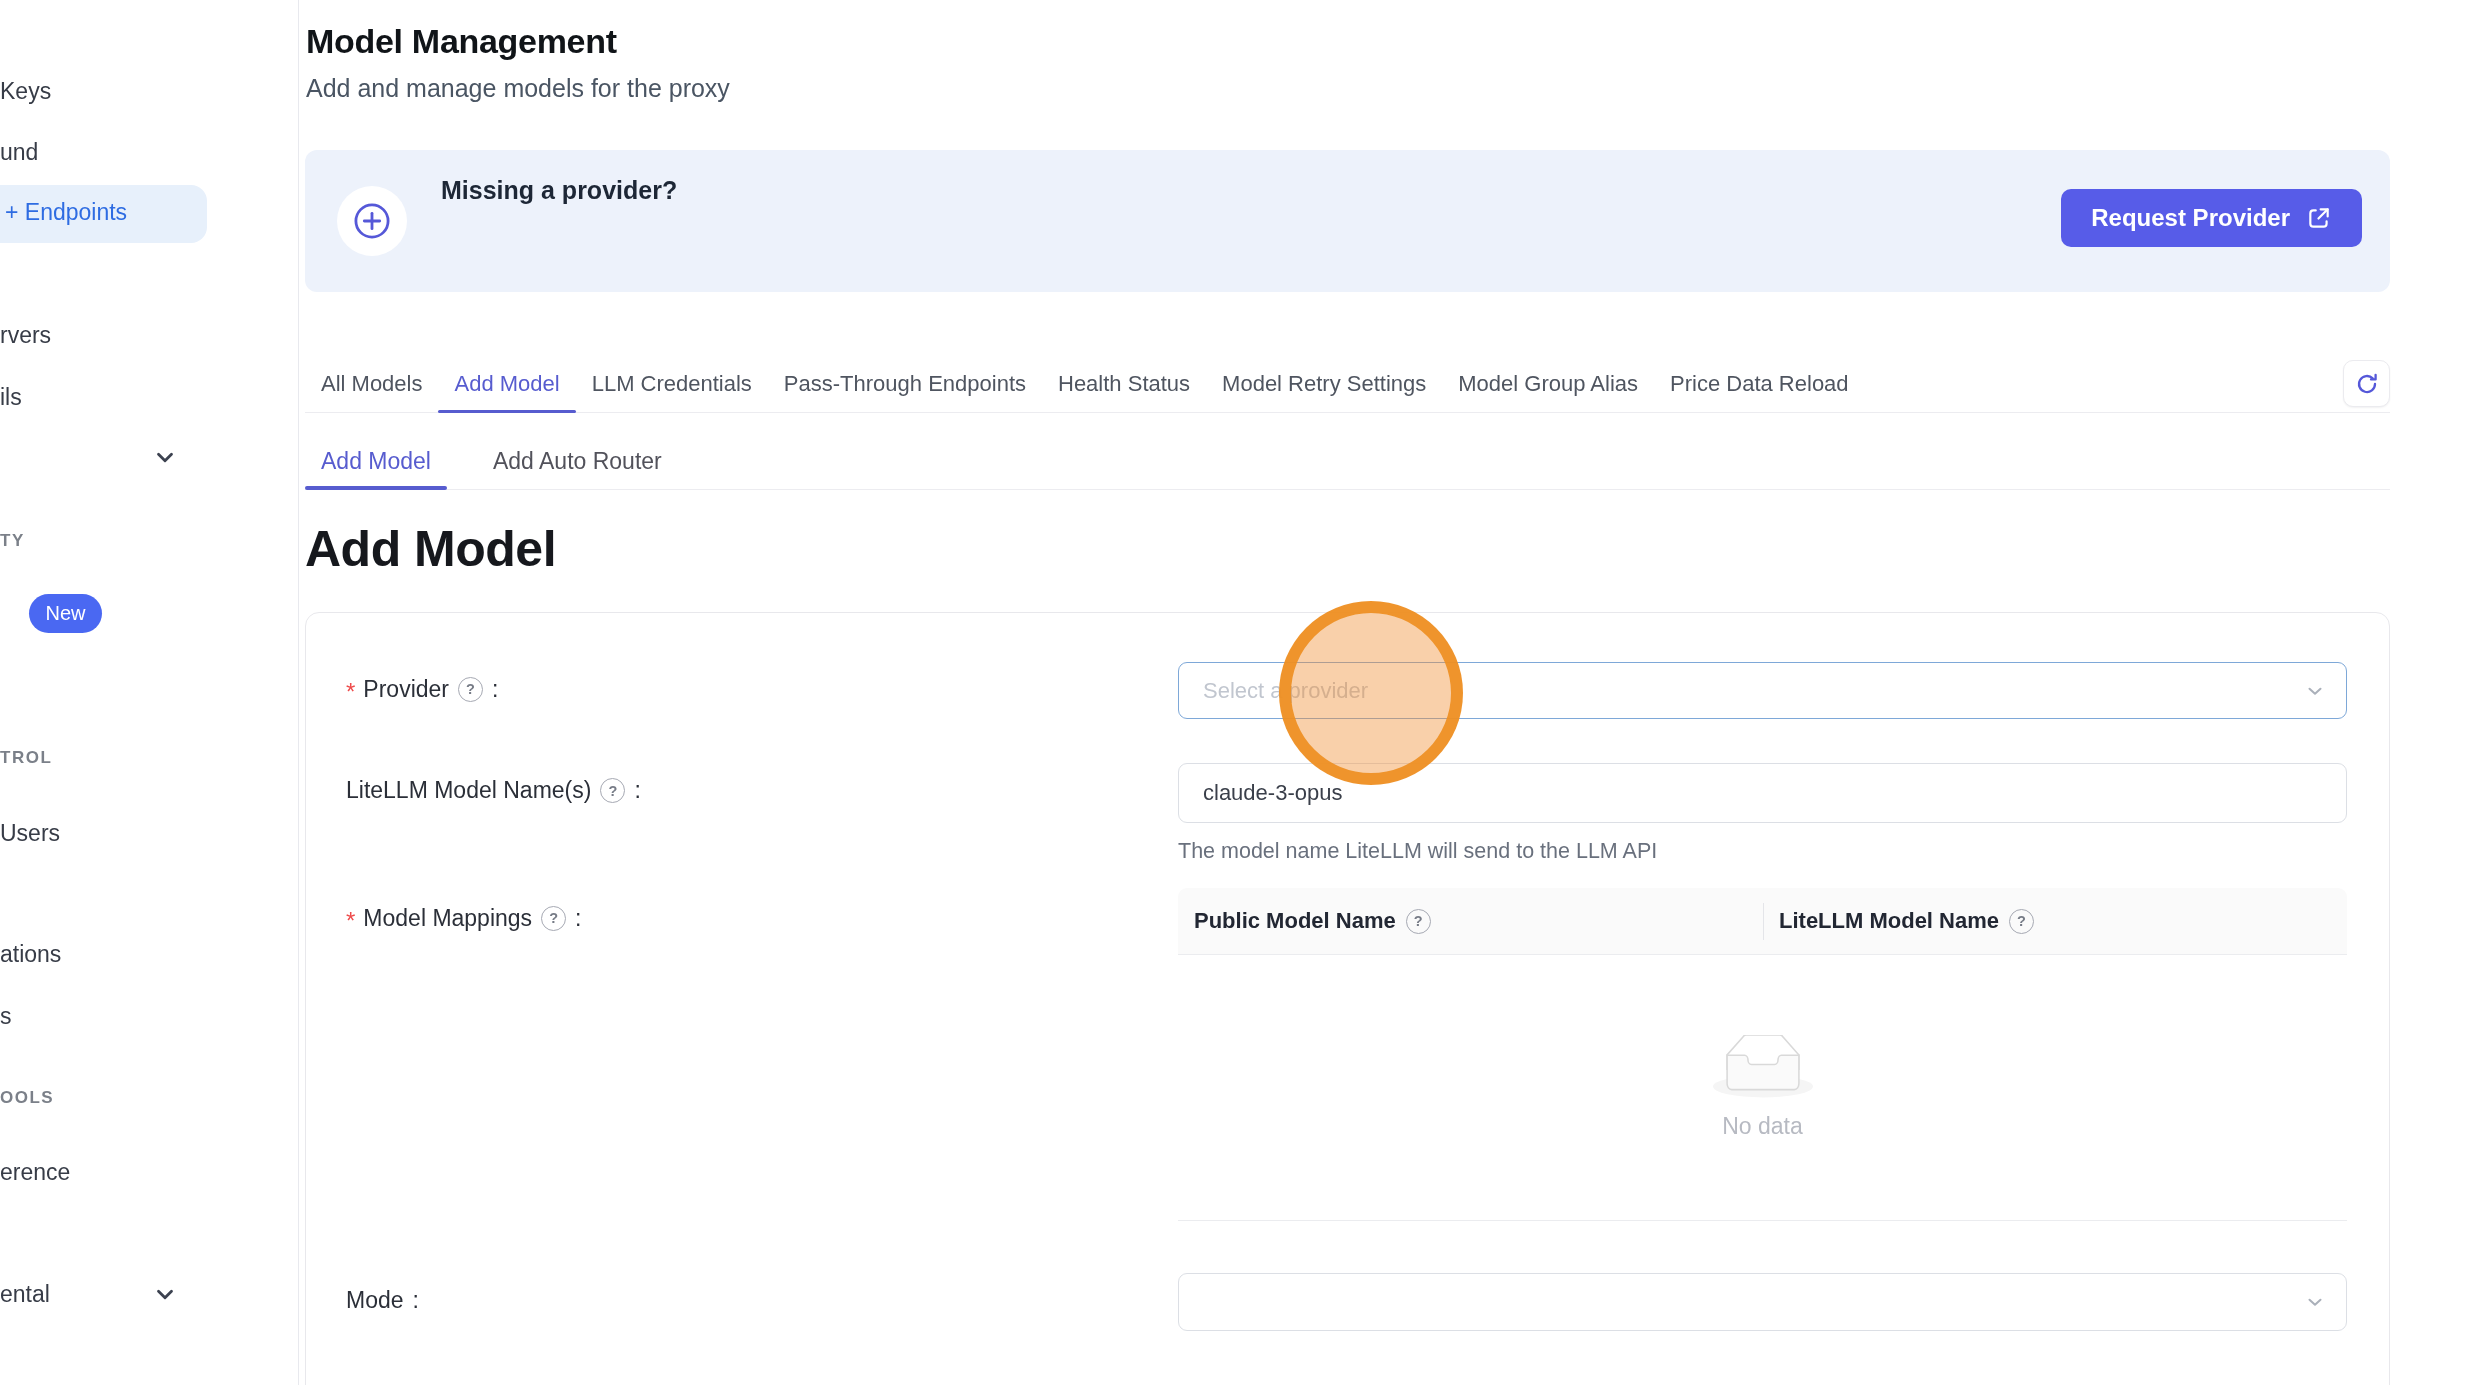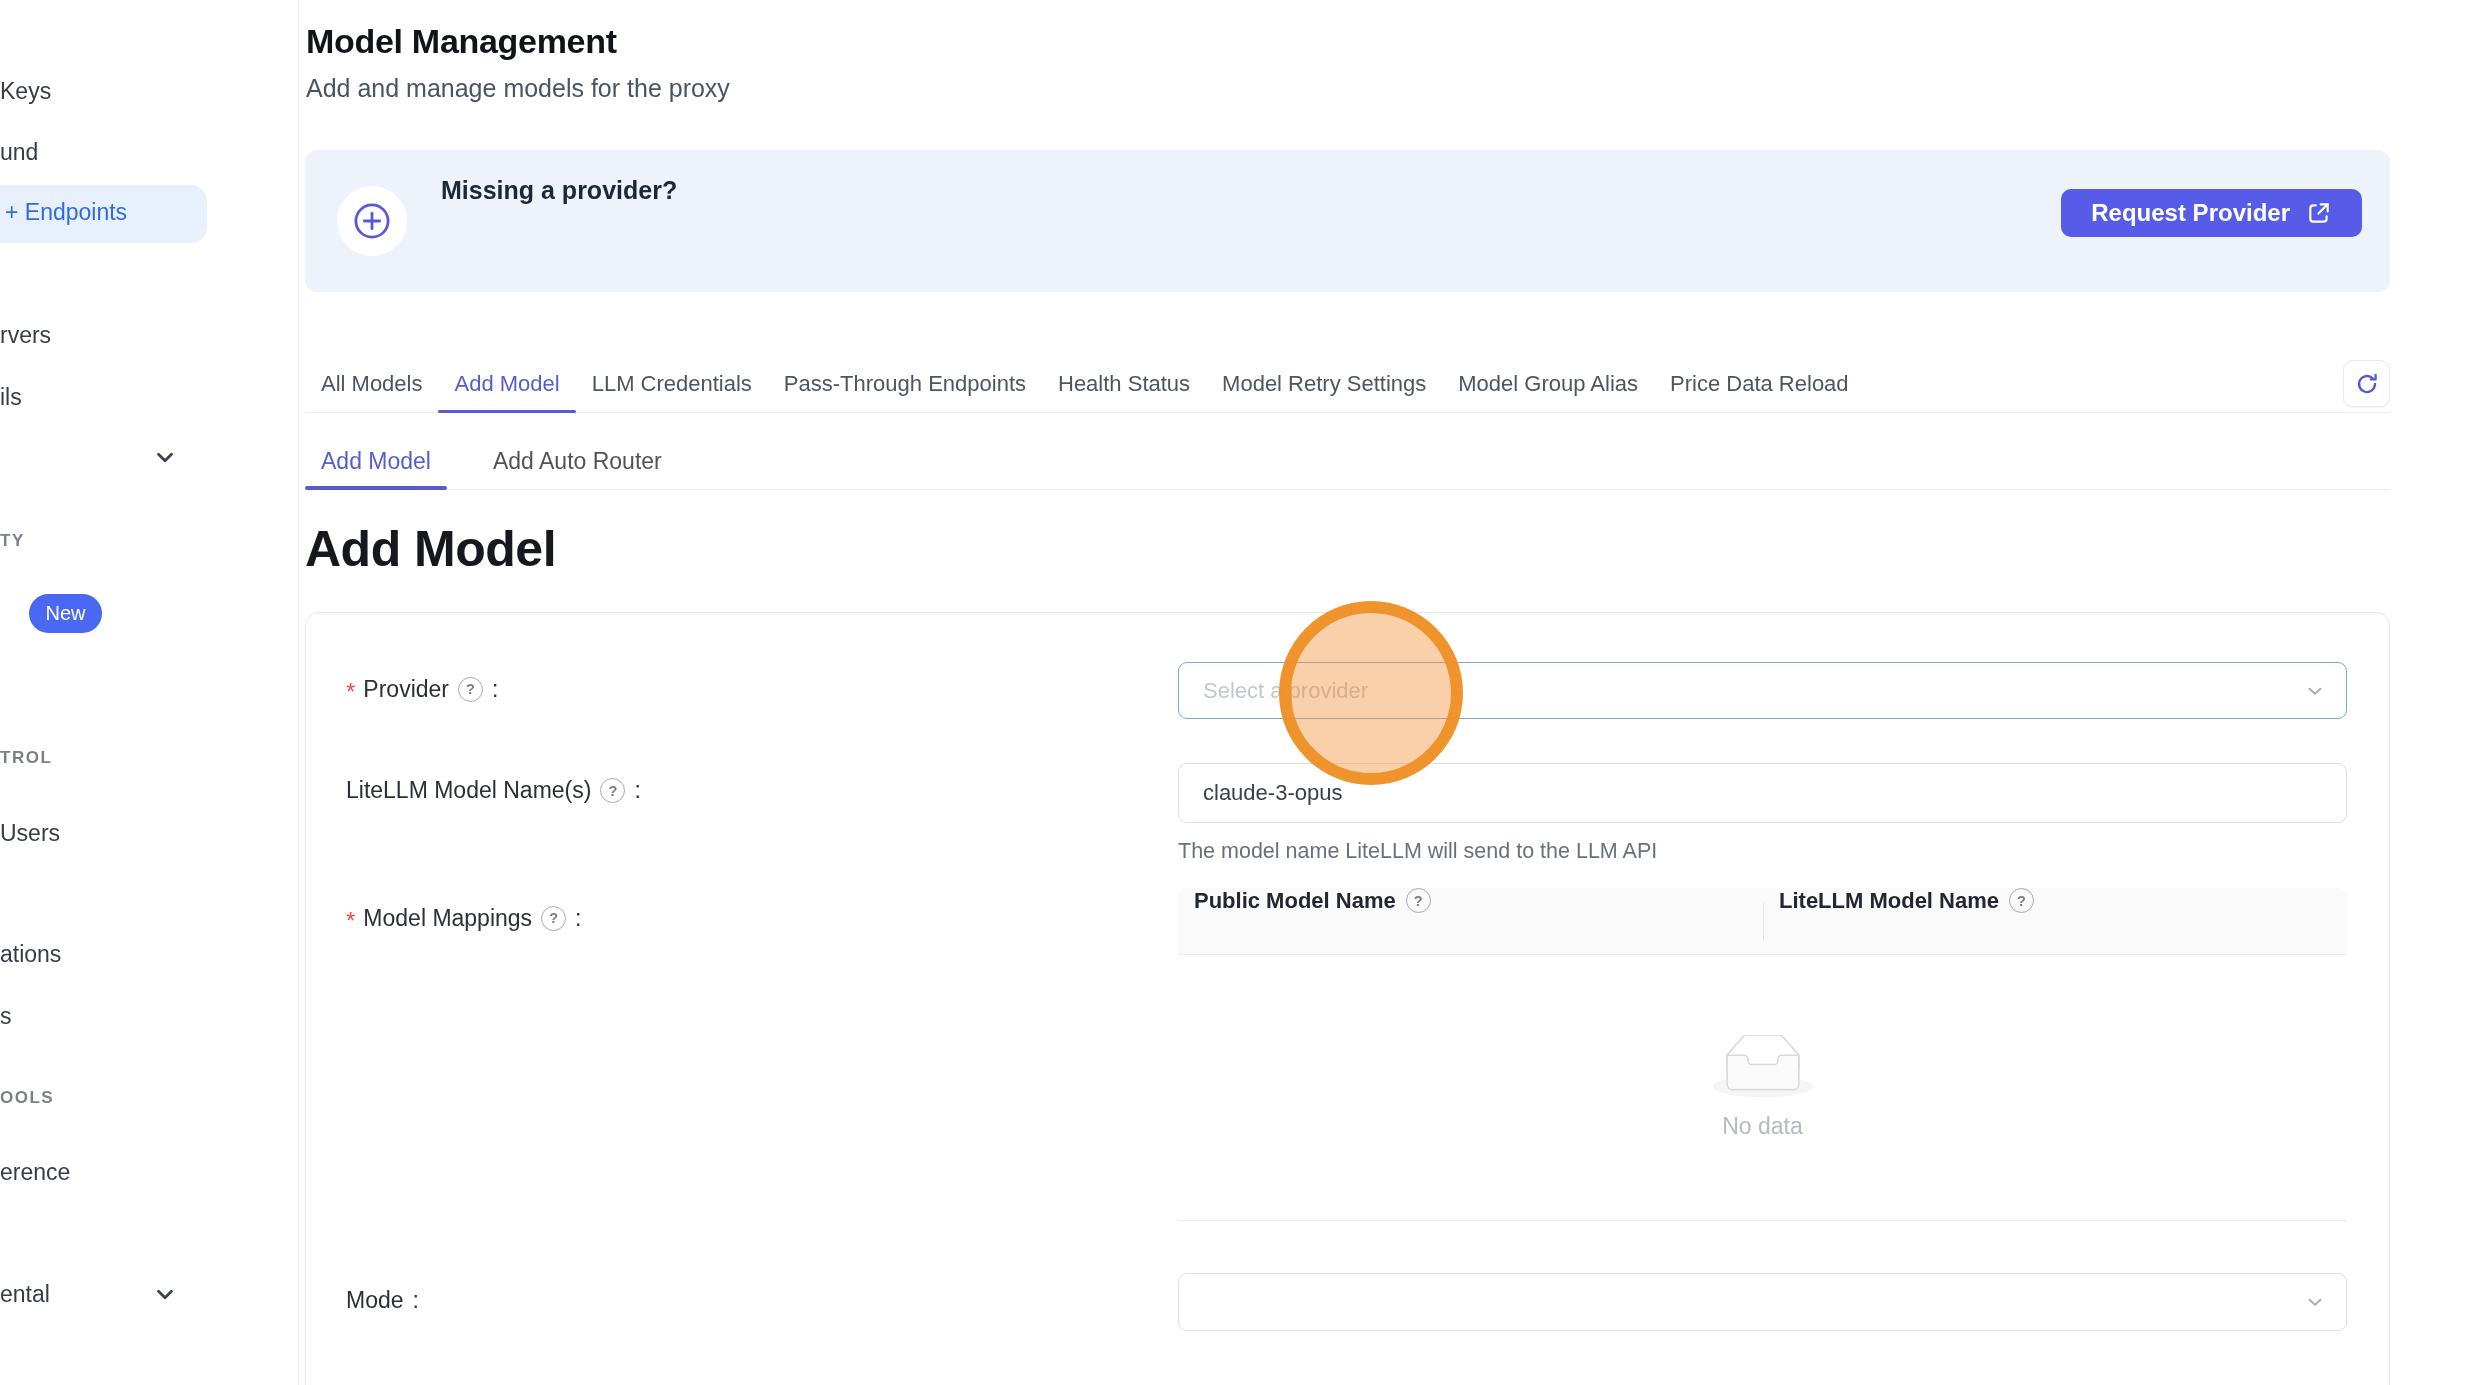--- a/index.html
+++ b/index.html
@@ -21,21 +21,21 @@
   .side-chevron { position:absolute; left:152px; width:26px; height:26px; }
   
   .page-title { position:absolute; left:306px; top:22px; font-size:34px; font-weight:700; color:#101418; letter-spacing:-0.3px; }
   .page-sub { position:absolute; left:306px; top:74px; font-size:25px; color:#4a5563; }
   
   .banner { position:absolute; left:305px; top:150px; width:2085px; height:142px; background:#edf2fb; border-radius:12px; }
   .banner-disc { position:absolute; left:32px; top:36px; width:70px; height:70px; background:#ffffff; border-radius:50%;
     display:flex; align-items:center; justify-content:center; }
   .banner-title { position:absolute; left:136px; top:26px; font-size:25px; font-weight:700; color:#1d2736; }
   .banner-body { position:absolute; left:136px; top:62px; width:1585px; font-size:22px; line-height:28px; color:#4a5563; }
-  .banner-btn { position:absolute; right:28px; top:39px; height:48px; padding:0 30px; background:#575ce8; border-radius:10px;
+  .banner-btn { position:absolute; right:28px; top:39px; height:58px; padding:0 30px; background:#575ce8; border-radius:10px;
     display:flex; align-items:center; gap:16px; color:#fff; font-size:24px; font-weight:600; border:none; cursor:pointer; white-space:nowrap; }
   
   .tabs { position:absolute; left:305px; top:356px; width:2085px; height:57px; border-bottom:1px solid #ececf0; display:flex; }
   .tab { position:relative; padding:0 16px; display:flex; align-items:center; font-size:22px; color:#4f5560; cursor:pointer; white-space:nowrap; }
   .tab.active { color:#575ccf; font-weight:500; }
   .tab.active::after { content:""; position:absolute; left:0; right:0; bottom:-1px; height:3px; background:#575ccf; border-radius:2px; }
   .refresh-btn { position:absolute; right:0px; top:4px; width:47px; height:47px; background:#fff; border:1px solid #ebebef;
     border-radius:10px; box-shadow:0 1px 2px rgba(16,24,40,.06); display:flex; align-items:center; justify-content:center; cursor:pointer; }
   .subtabs { position:absolute; left:305px; top:433px; width:2085px; height:57px; border-bottom:1px solid #ececf0; display:flex; gap:30px; }
   .subtab { position:relative; padding:0 16px; display:flex; align-items:center; font-size:23px; color:#52525b; cursor:pointer; white-space:nowrap; }
@@ -53,21 +53,21 @@
   .select-box input { width:100%; height:100%; border:none; outline:none; background:transparent; padding:0 60px 0 24px;
     font-size:22px; color:#3a3f4a; font-family:inherit; border-radius:9px; }
   .select-box input::placeholder { color:#c1c6cf; opacity:1; }
   .sel-chevron { position:absolute; right:20px; top:50%; transform:translateY(-50%); pointer-events:none; display:flex; }
   .helper { position:absolute; font-size:21.5px; color:#69707d; white-space:nowrap; }
   .click-ring { position:absolute; left:1279px; top:601px; width:184px; height:184px; border-radius:50%;
     background:rgba(240,144,53,0.42); border:12px solid rgba(238,143,34,0.92); z-index:5; pointer-events:none; }
   
   .map-table { position:absolute; left:872px; top:275px; width:1169px; }
   .map-head { display:flex; height:67px; background:#fafafa; border-radius:9px 9px 0 0; border-bottom:1px solid #ebecef; position:relative; }
-  .map-cell { display:flex; align-items:flex-start; gap:10px; font-size:22px; font-weight:600; color:#222733; padding-left:16px; }
+  .map-cell { display:flex; align-items:center; gap:10px; font-size:22px; font-weight:600; color:#222733; padding-left:16px; }
   .map-cell.c1 { width:585px; }
   .map-cell.c2 { flex:1; }
   .map-divider { position:absolute; left:585px; top:15px; width:1px; height:37px; background:#e4e5e9; }
   .map-body { height:266px; border-bottom:1px solid #ebecef; display:flex; flex-direction:column; align-items:center; justify-content:center; gap:10px; }
   .nodata { font-size:23px; color:#b7bac2; }
   .mode-helper b { color:#333a45; font-weight:700; }
   .learn-link { color:#2f6be6; font-weight:500; cursor:pointer; }
 </style>
 </head>
 <body>

